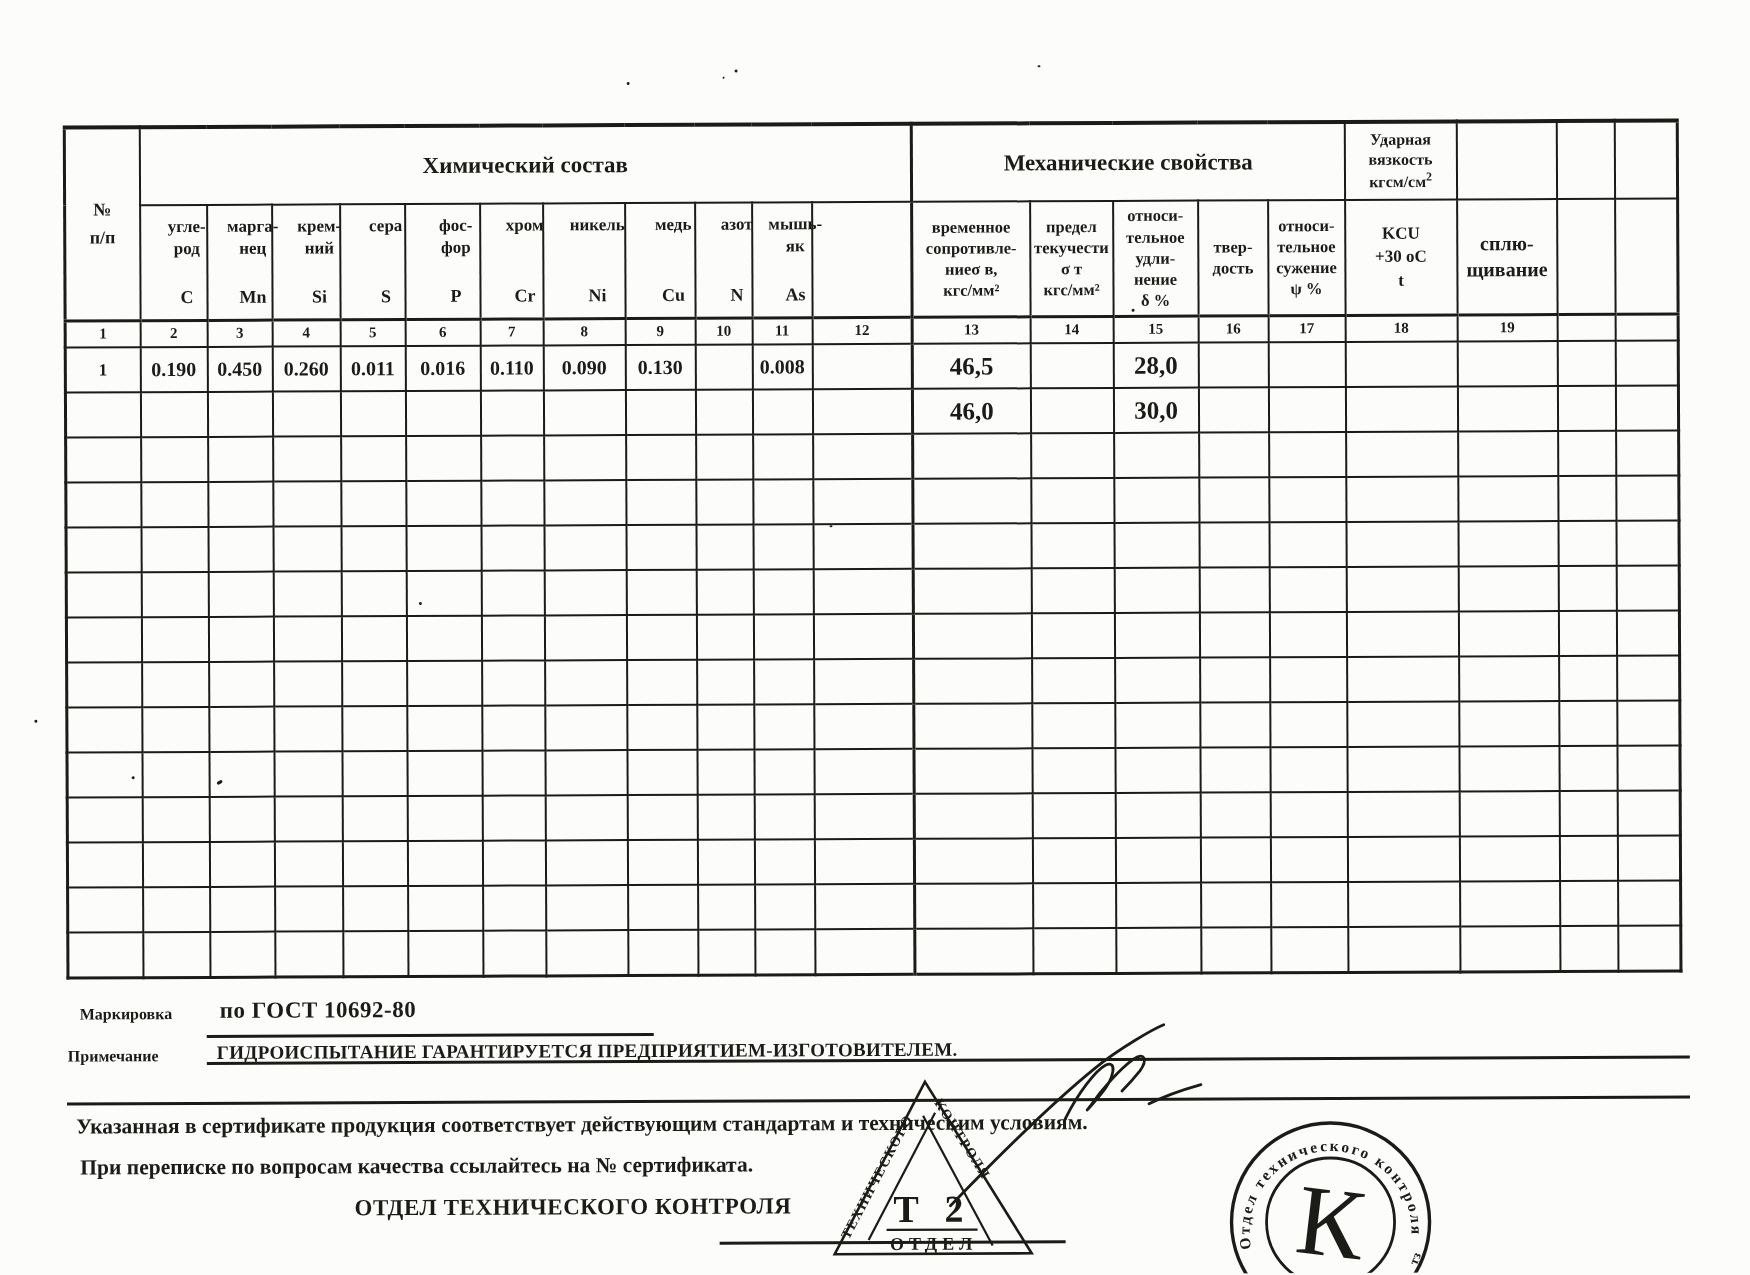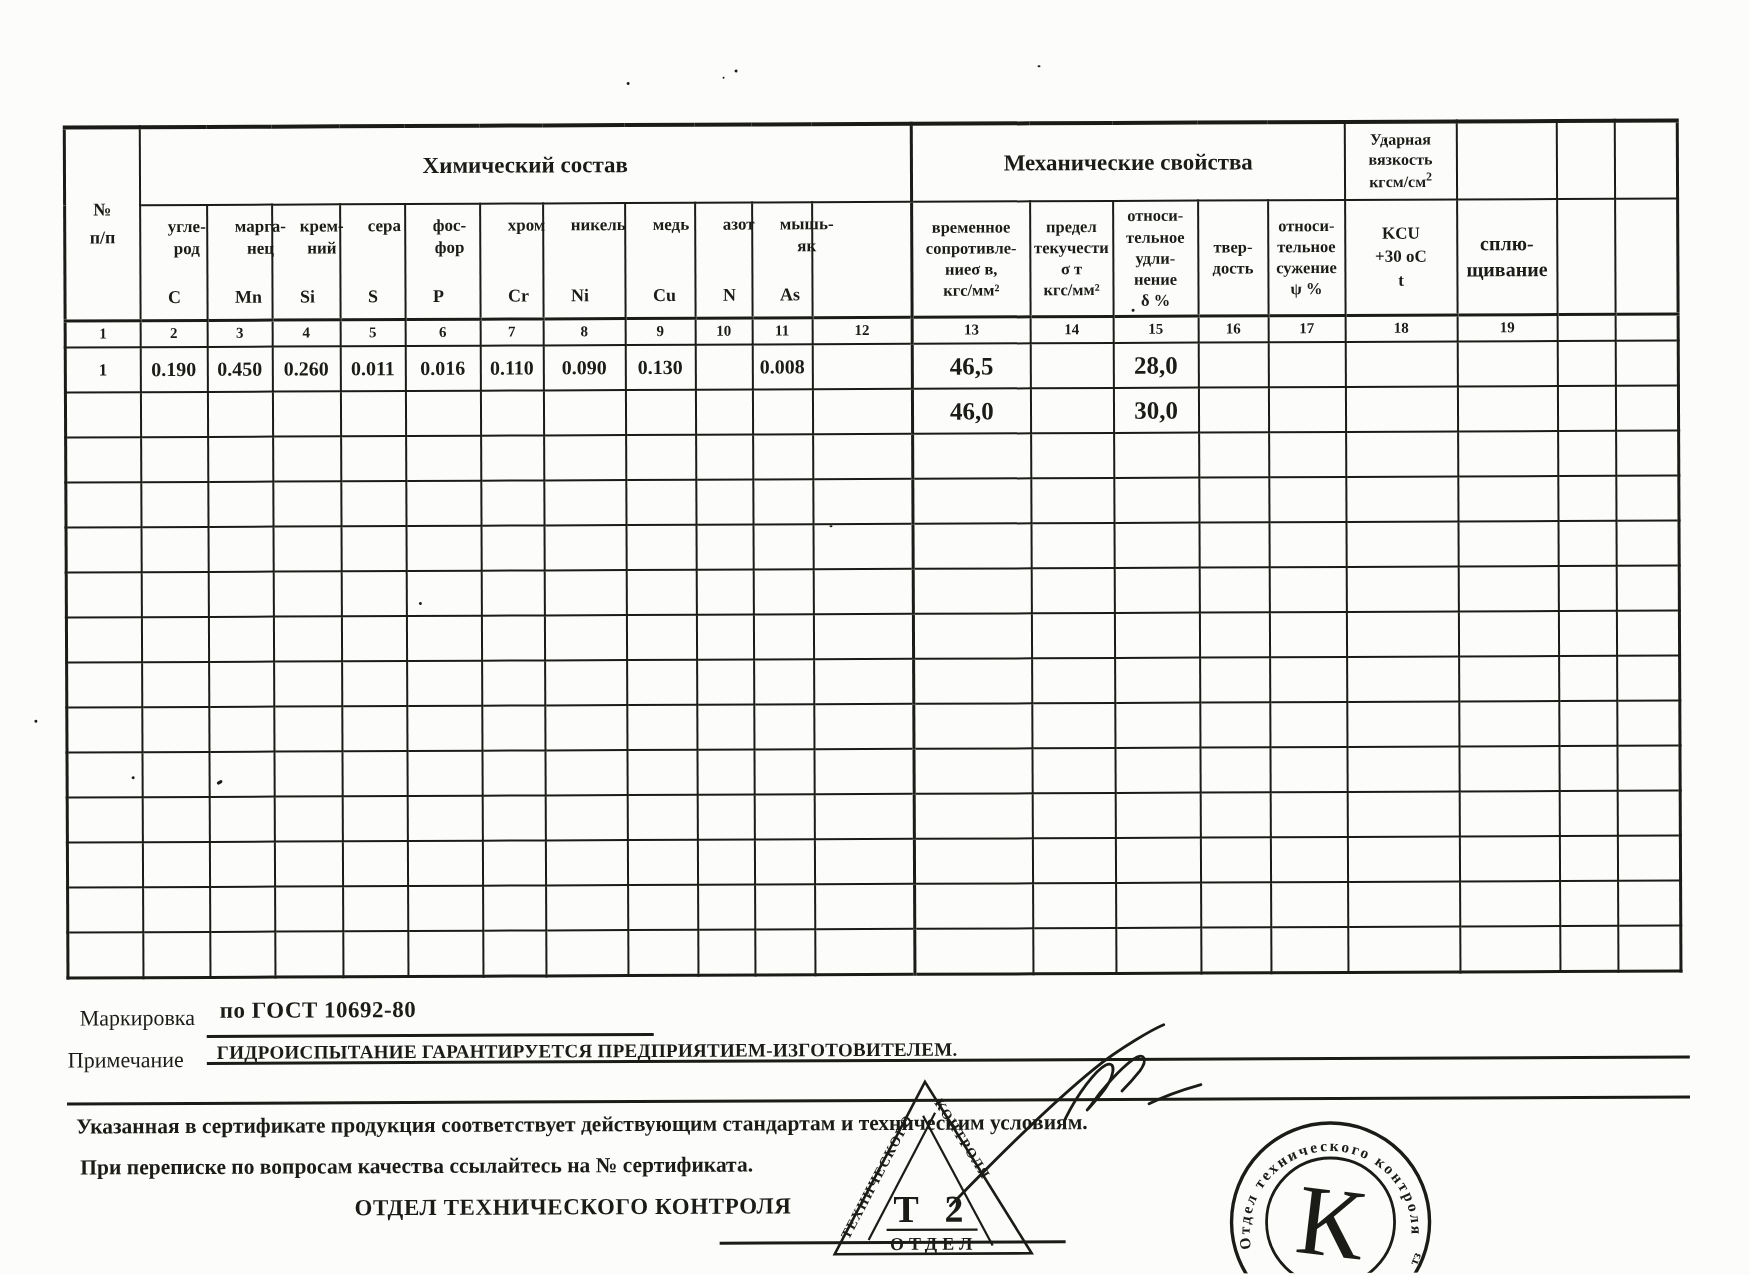--- a/index.html
+++ b/index.html
@@ -22,36 +22,36 @@
   .pre{white-space:pre-line;}
   .title-row{height:78px;}
   .head-row{height:115px;}
   .section-title{font-size:23px;font-weight:600;}
   .rowlabel-th{font-size:18px;line-height:1.55;font-weight:600;}
   .impact-th{vertical-align:top;padding-top:3px;}
   .impact-head{font-size:16px;line-height:1.25;font-weight:600;}
   .impact-head sup{font-size:12px;}
   .chem-th{vertical-align:top;}
   .vwrap{display:flex;flex-direction:column;justify-content:space-between;
-         align-items:flex-start;height:104px;padding:6px 0 6px;margin-left:27px;}
+         align-items:center;height:104px;padding:6px 0 6px;margin-left:27px;}
   .chem-name{font-size:17px;line-height:1.25;}
   .chem-sym{font-size:18px;}
   .mech-th{font-size:16.5px;vertical-align:top;padding-top:4px;line-height:1.28;}
   .kcu-th{font-size:17px;vertical-align:top;padding-top:4px;line-height:1.4;}
   .flat-th{font-size:20px;vertical-align:top;padding-top:22px;line-height:1.3;}
   .num-row td{height:27px;font-size:15px;font-weight:700;border-top-width:3px;}
   tbody tr{height:45px;}
   tbody td{font-size:20px;}
   tbody td.mech-val{font-size:25px;}
   tbody td.c-no{font-size:17px;}
   .sec-l{border-left-width:3px !important;}
 
   
   .abs{position:absolute;color:var(--ink);white-space:nowrap;}
-  .field-label{font-size:22px;font-weight:400;}
+  .field-label{font-size:16px;font-weight:700;}
   .marking-value{font-size:23px;font-weight:700;letter-spacing:.5px;}
   .note-value{font-size:19px;font-weight:700;letter-spacing:.3px;}
   .footer-text{font-size:21.5px;font-weight:600;}
   .dept-text{font-size:23px;font-weight:700;letter-spacing:.6px;}
   .rule{position:absolute;background:var(--ink);}
 
   
   .stamps{position:absolute;left:700px;top:950px;}
   .stamps path.stroke, .stamps circle{fill:none;stroke:var(--ink);}
   .tri-outer{stroke-width:2.6px;}

